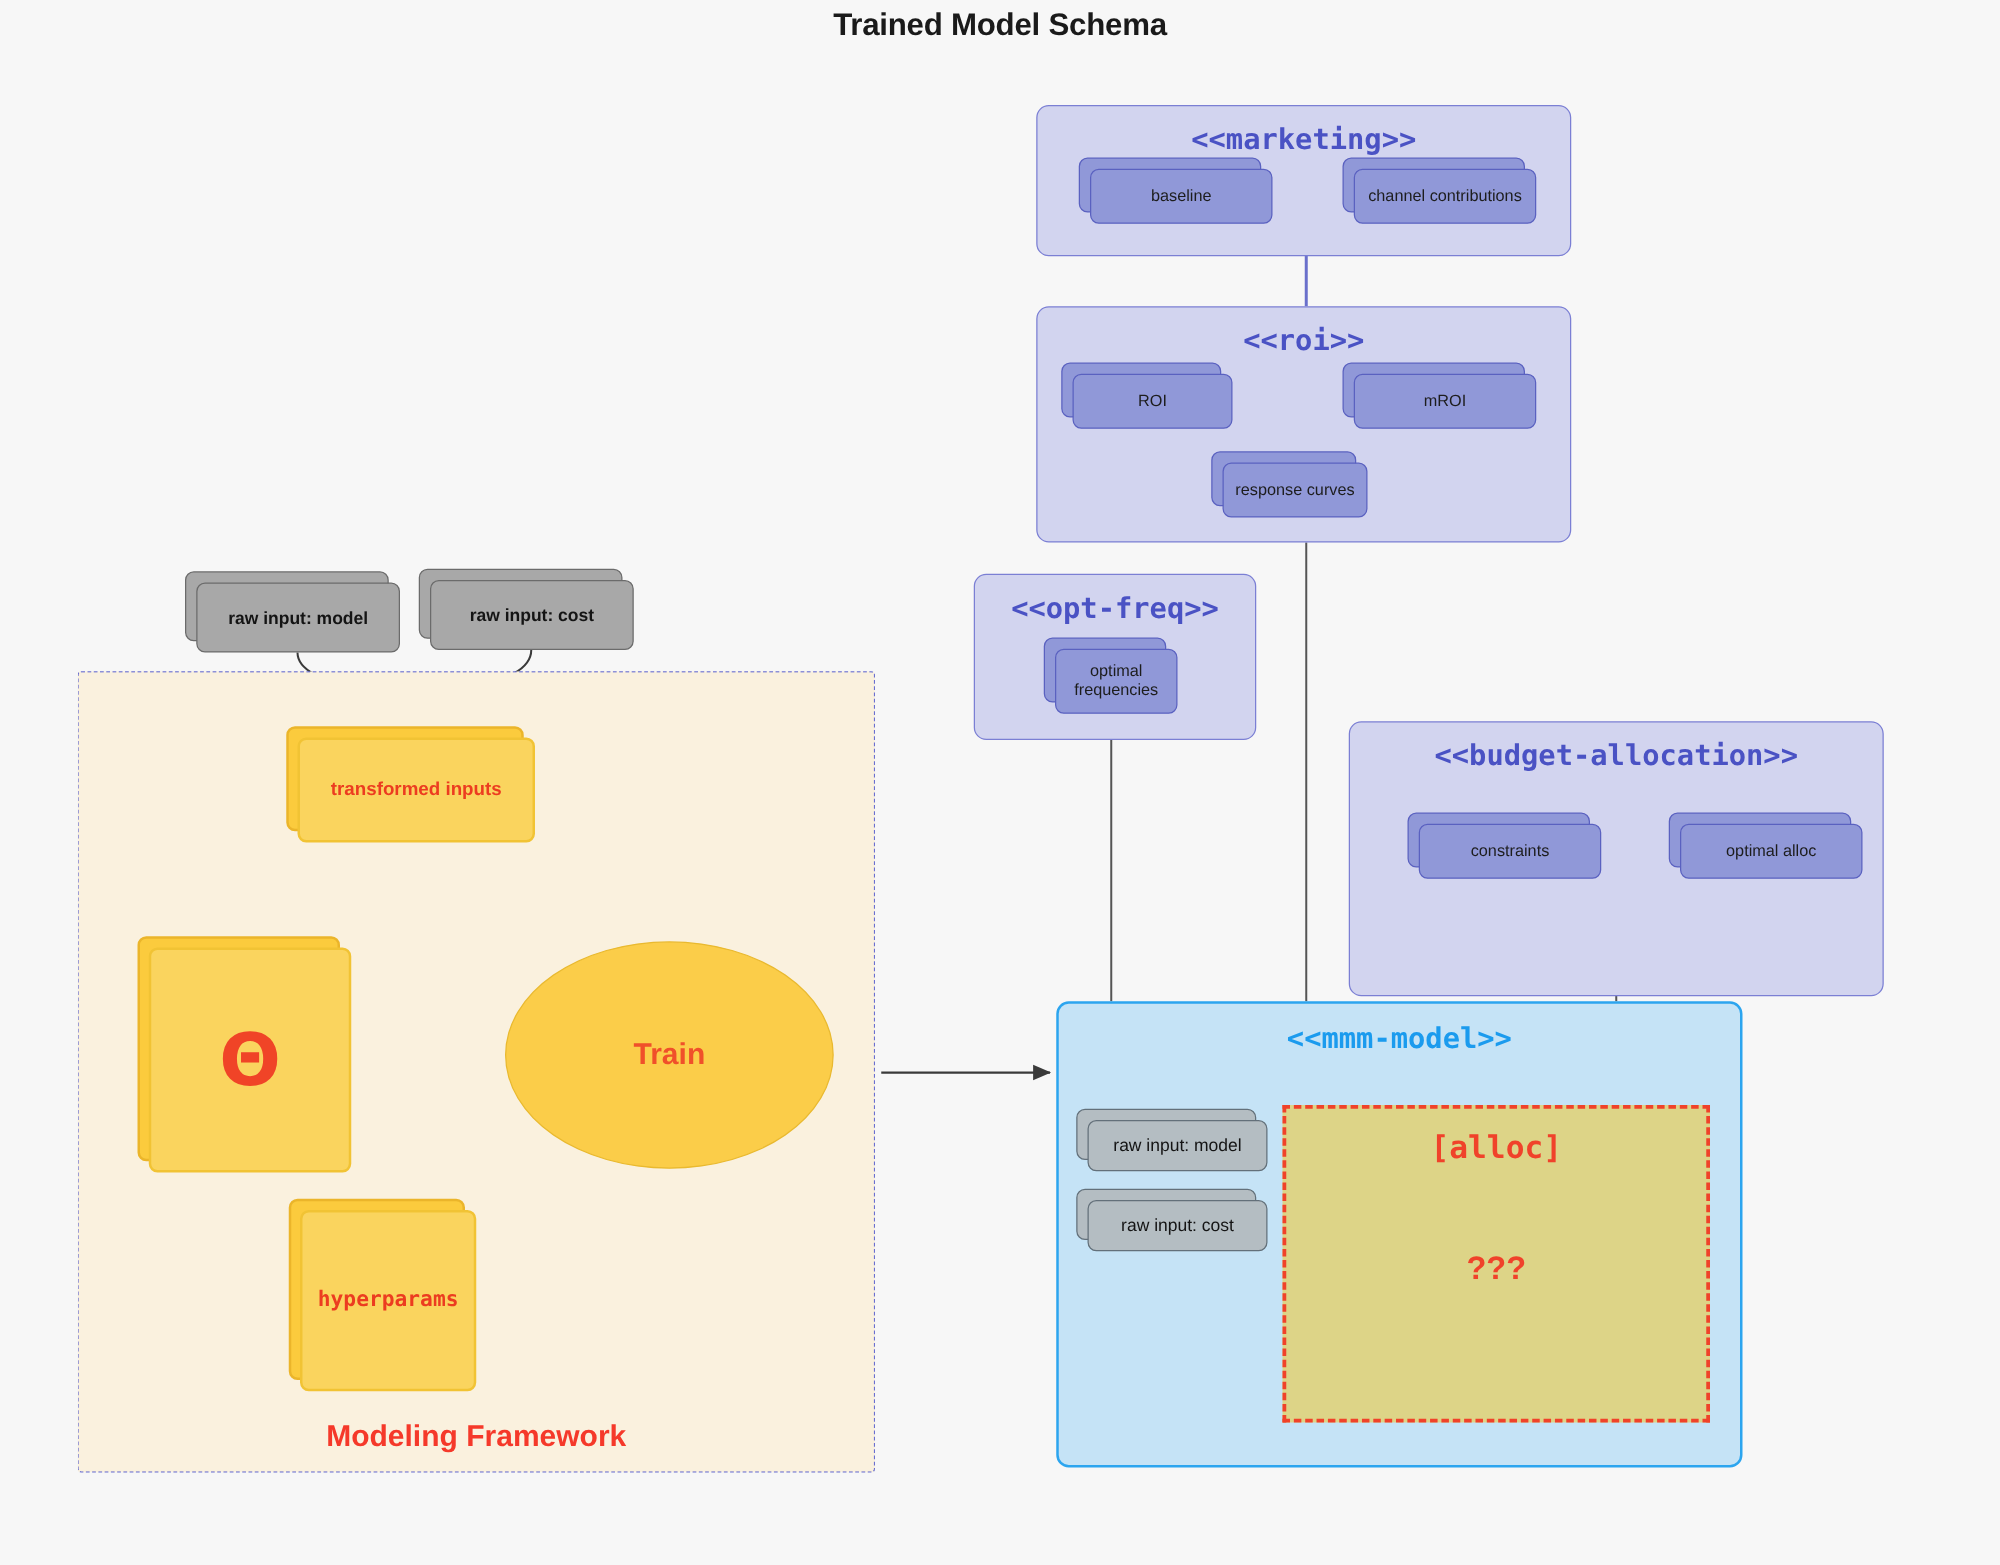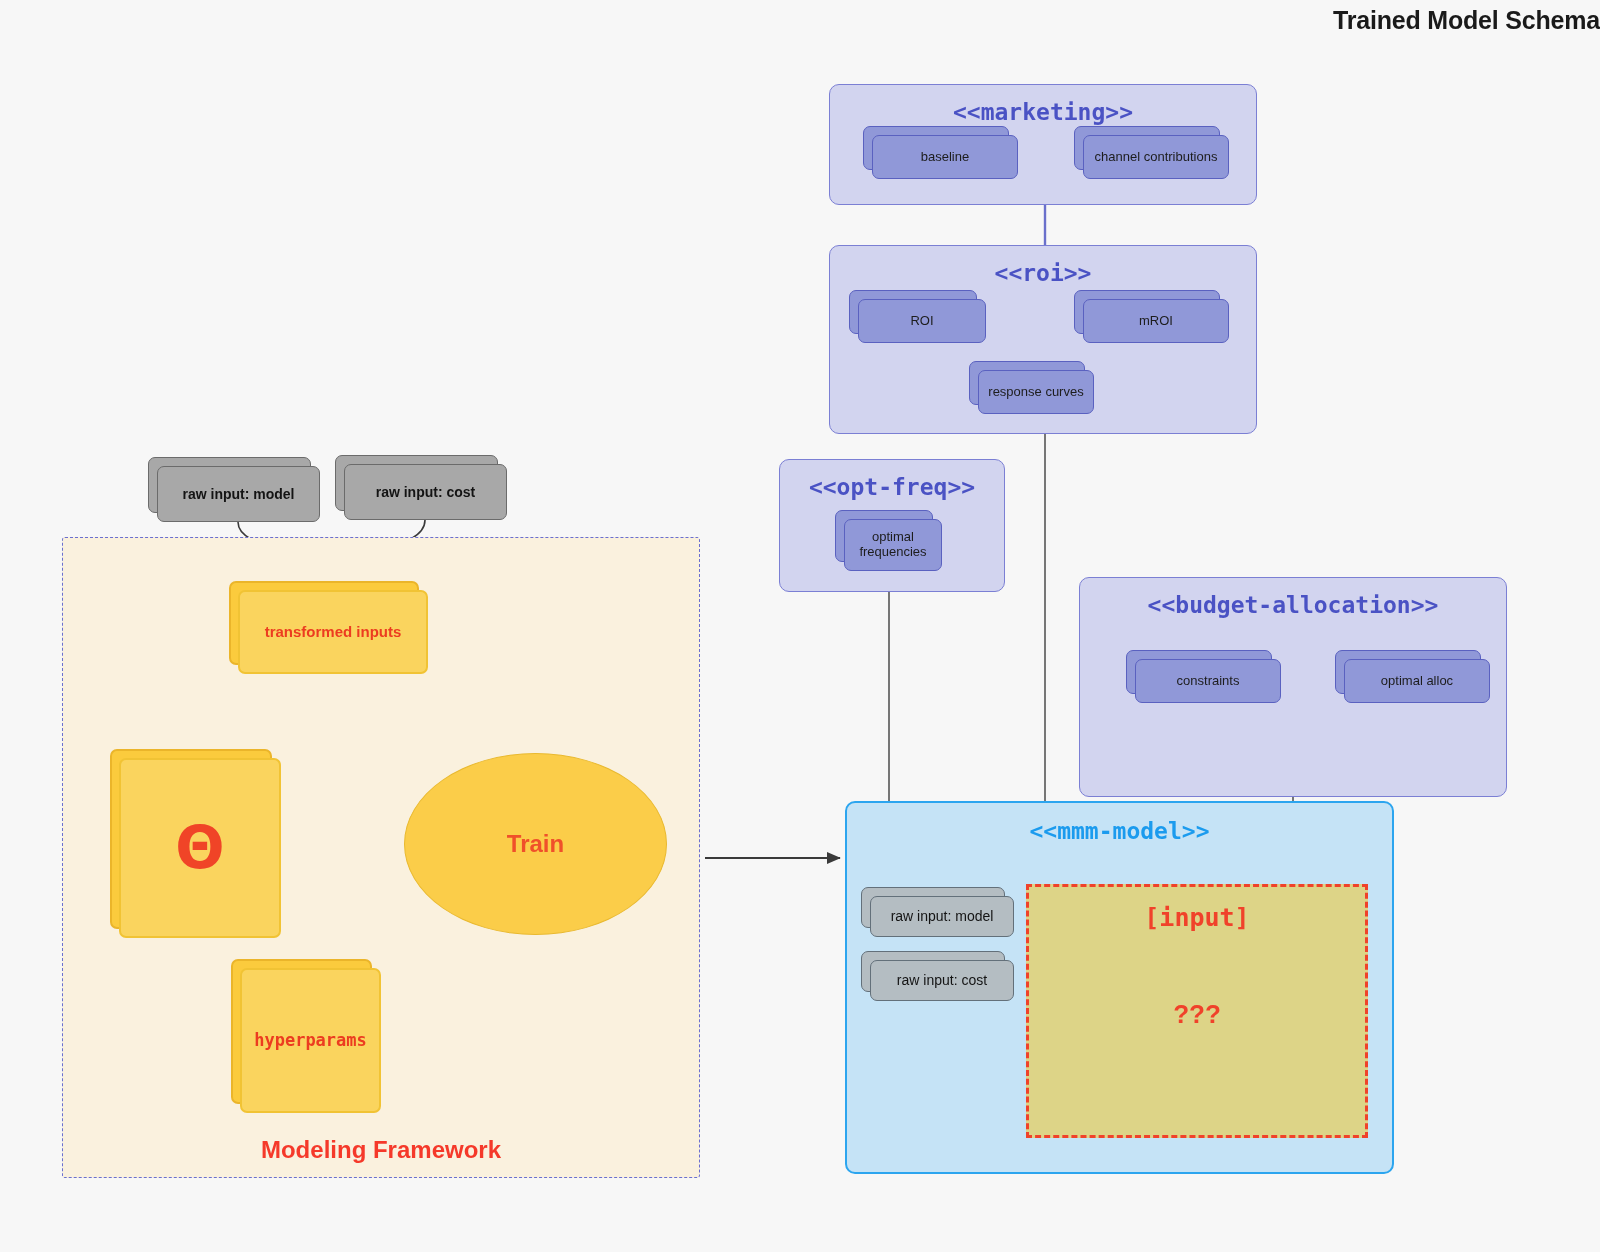--- a/index.html
+++ b/index.html
@@ -7,21 +7,21 @@
     width:1600px;height:1252px;
     background:#f7f7f7;
     font-family:"Liberation Sans", sans-serif;
     position:relative;
     overflow:hidden;
   }
   #stage{position:absolute;left:0;top:0;width:1600px;height:1252px;}
   #edges{position:absolute;left:0;top:0;width:1600px;height:1252px;pointer-events:none;}
 
   .page-title{
-    position:absolute;left:0;top:6px;width:1600px;text-align:right;
+    position:absolute;left:0;top:6px;width:1600px;text-align:center;
     font-size:25px;font-weight:bold;color:#1a1a1a;letter-spacing:-0.2px;
   }
 
   
   .pkg{position:absolute;border-radius:10px;box-sizing:border-box;}
   .pkg.purple{background:#d2d4ef;border:1.6px solid #7b7fd4;}
   .pkg.blue{background:#c5e3f6;border:2.4px solid #2ca5ef;}
   .pkg-title{
     position:absolute;left:0;width:100%;text-align:center;
     font-family:"DejaVu Sans Mono","Liberation Mono",monospace;
@@ -220,21 +220,21 @@
       <div class="back"></div>
       <div class="front">raw input: model</div>
     </div>
     <div class="card greysm" style="left:23px;top:157px;width:144px;height:41px;">
       <div class="back"></div>
       <div class="front">raw input: cost</div>
     </div>
   </div>
 
   <div id="model-region">
-    <div class="mr-title">[input]</div>
+    <div class="mr-title">[alloc]</div>
     <div class="mr-q">???</div>
   </div>
 
   <div id="framework"></div>
   <div id="framework-label">Modeling Framework</div>
 
   <div class="card grey" style="left:157px;top:466px;width:163px;height:56px;">
     <div class="back"></div>
     <div class="front">raw input: model</div>
   </div>

